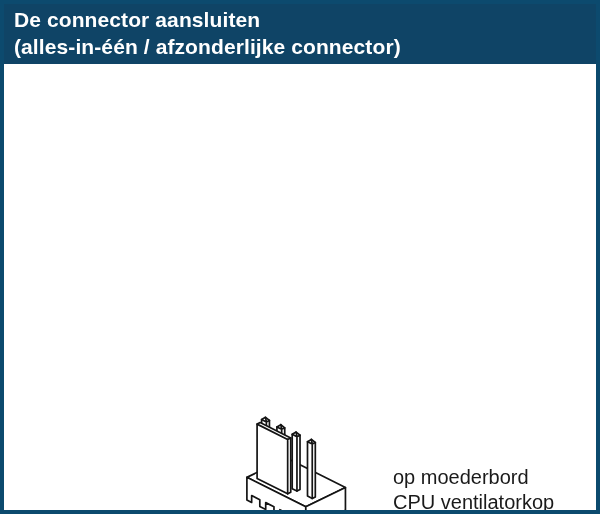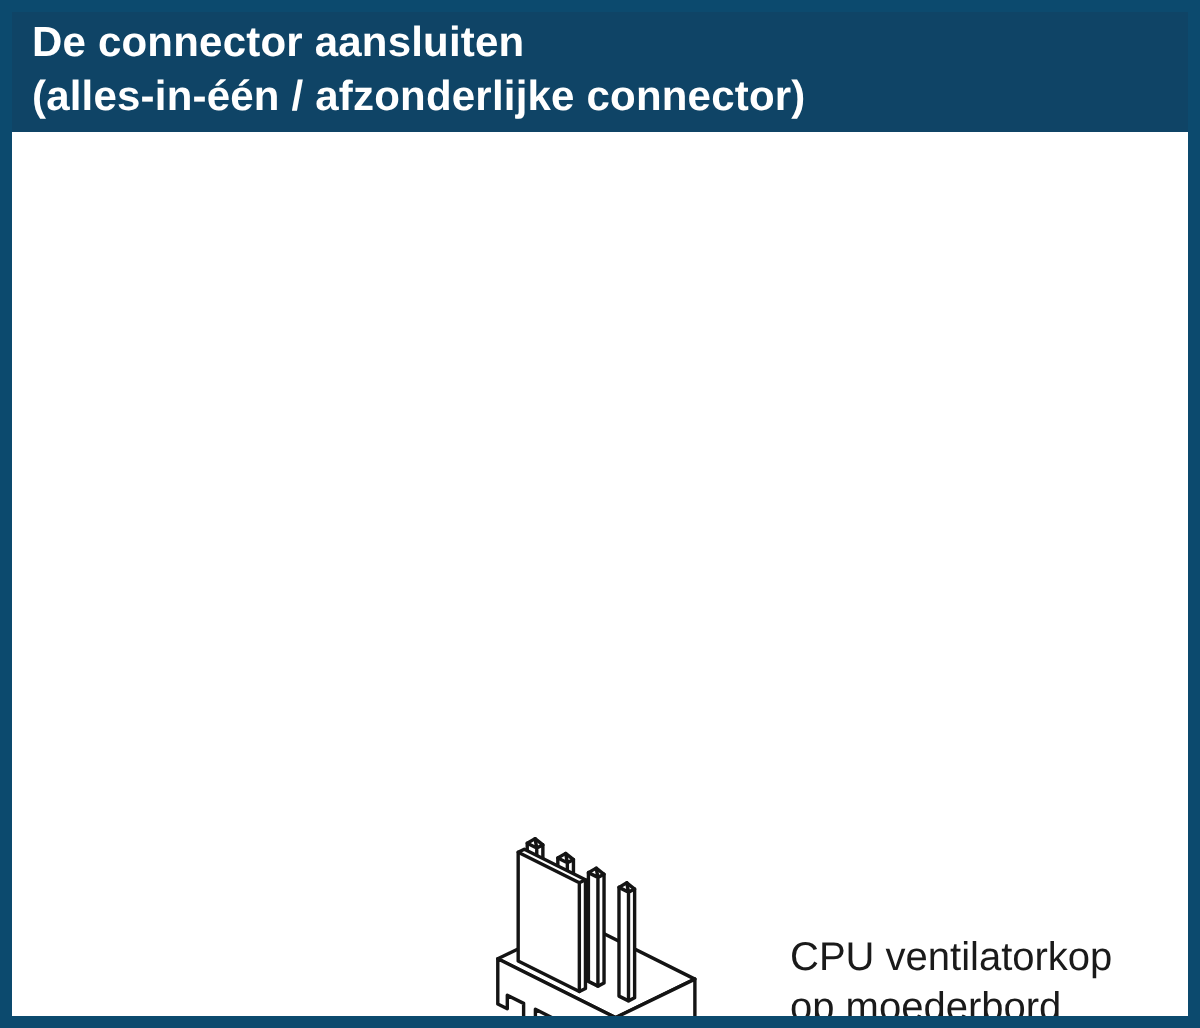--- a/index.html
+++ b/index.html
@@ -1,21 +1,21 @@
 <!DOCTYPE html>
 <html><head>
 <meta charset="utf-8">
 <style>
   html, body { margin: 0; padding: 0; background: #fff; }
   .page {
     position: relative;
     width: 600px;
     height: 514px;
     box-sizing: border-box;
-    border: 6px solid #0c4a6e;
+    border: 4px solid #0c4a6e;
     background: #FFFFFF;
     font-family: "Liberation Sans", sans-serif;
     overflow: hidden;
   }
   .header {
     box-sizing: border-box;
     width: 100%;
     height: 60px;
     background: #0F4466;
     color: #FFFFFF;
@@ -83,18 +83,18 @@
 
         <path d="M44,73 L44,25 L47.45,23 L50.9,25.75 L50.9,73.75 L48.2,75.1 Z"></path>
         <path fill="none" d="M48.2,75.1 L48.2,27.1 L44,25 M48.2,27.1 L47.45,23 M48.2,27.1 L50.9,25.75"></path>
 
         <path d="M57.5,79.5 L57.5,31.5 L60.95,29.5 L64.4,32.25 L64.4,80.25 L61.7,81.6 Z"></path>
         <path fill="none" d="M61.7,81.6 L61.7,33.6 L57.5,31.5 M61.7,33.6 L60.95,29.5 M61.7,33.6 L64.4,32.25"></path>
       </g>
     </svg>
 
     <div class="caption">
+      <div>op moederbord</div>
       <div>CPU ventilatorkop</div>
-      <div>op moederbord</div>
     </div>
 
   </div>
 </div>
 
 </body></html>

